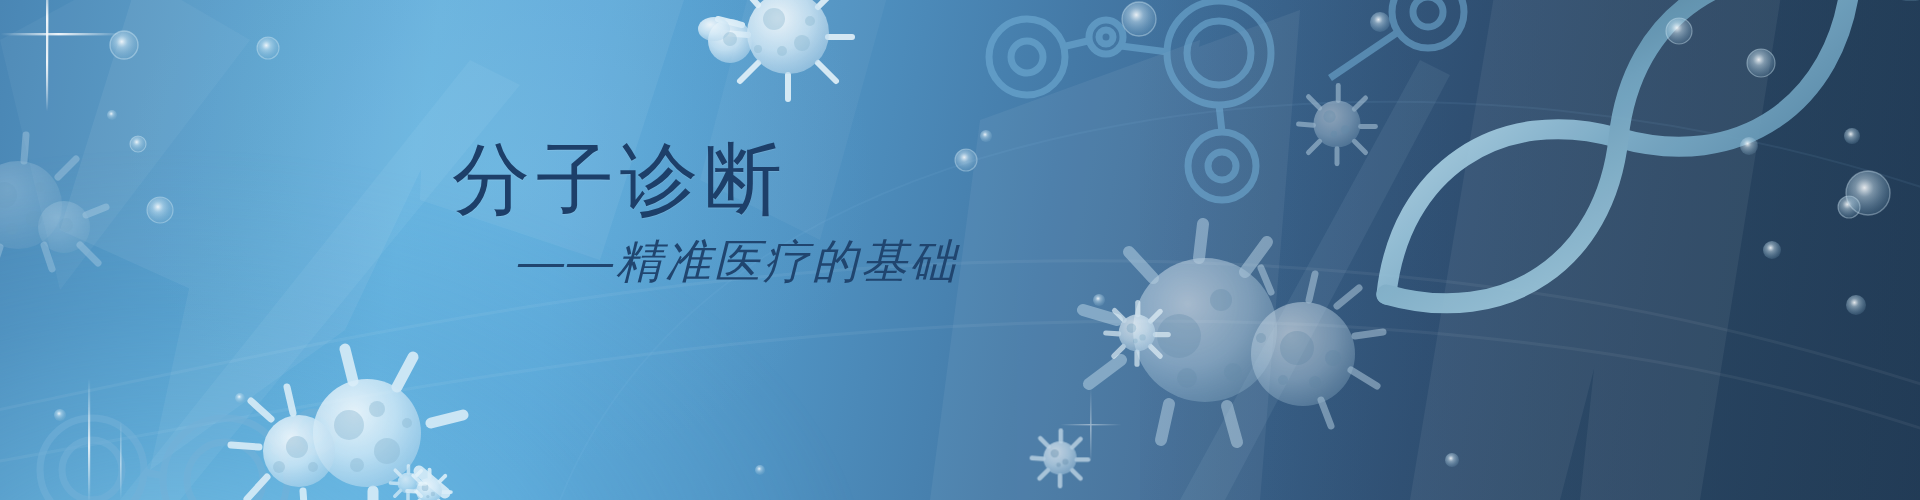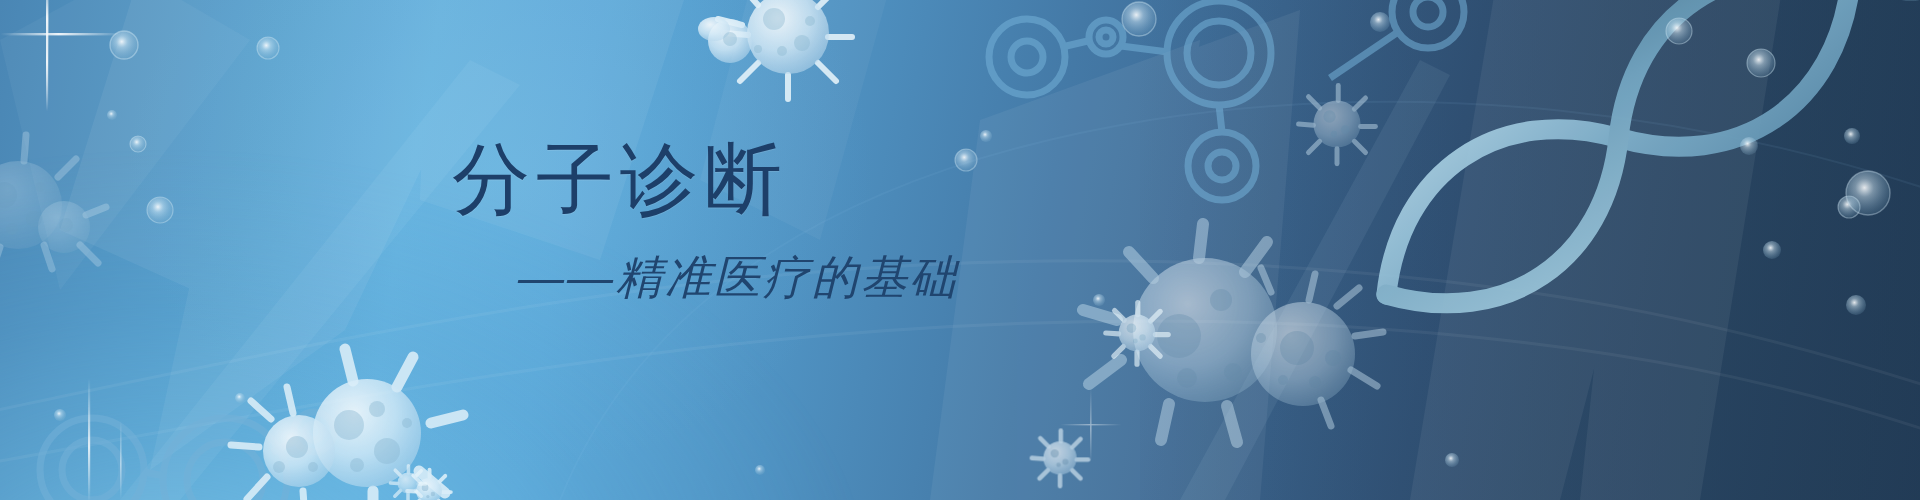--- a/index.html
+++ b/index.html
@@ -65,21 +65,20 @@
     text-shadow:0 1px 0 rgba(255,255,255,.10);
   }
   .subtitle{
     position:absolute;left:518px;top:238px;
     font-size:46px;line-height:1.0;
     letter-spacing:3px;
     color:#20456f;
     font-weight:400;
     font-style:italic;
     white-space:nowrap;
-    margin-top:16px;
   }
 </style>
 </head>
 <body>
 
 <div class="banner">
 
   <div class="bg-base"></div>
   <div class="bg-glow"></div>
   <div class="bg-glow2"></div>

